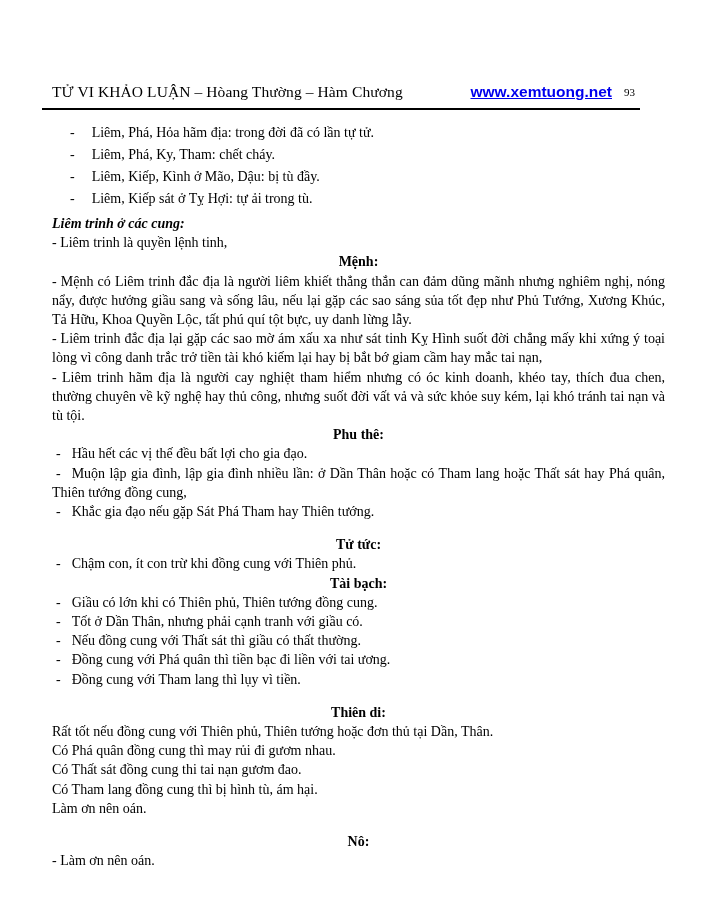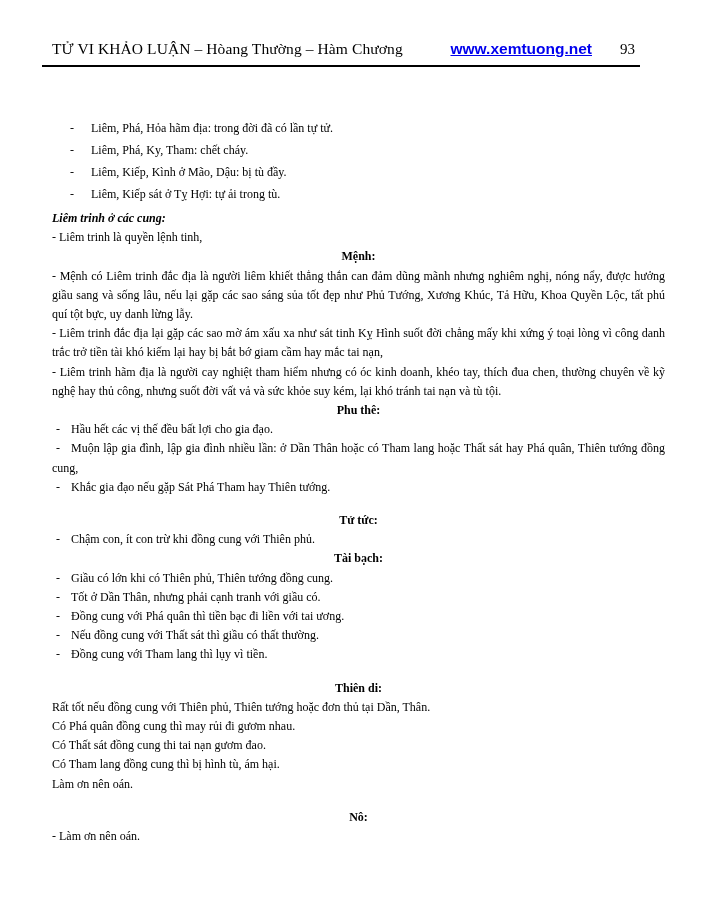--- a/index.html
+++ b/index.html
@@ -12,42 +12,41 @@
     font-family: "Liberation Serif", "DejaVu Serif", serif;
     overflow: hidden;
   }
   .header {
     display: flex;
     align-items: baseline;
     padding: 40px 70px 0 52px;
     white-space: nowrap;
   }
   .header-title { font-size: 15.5px; letter-spacing: 0.1px; }
-  .header-right { margin-left: auto; display: flex; align-items: center; gap: 28px; }
+  .header-right { margin-left: auto; display: flex; align-items: center; gap: 12px; margin-top: 43px; }
   .site-link {
     font-family: "Liberation Sans", "DejaVu Sans", sans-serif;
     font-weight: bold;
     font-size: 15.5px;
     text-decoration: underline;
     cursor: pointer;
   }
-  .page-num { font-size: 15px; }
+  .page-num { font-size: 11px; }
   .rule {
     margin: 7px 0 0 42px;
     width: 598px;
     height: 0;
     border-top: 2px solid #000000;
   }
   .content {
     box-sizing: content-box;
     padding: 12px 40px 0 52px;
     width: 613px;
-    font-size: 12px;
+    font-size: 14px;
     line-height: 19.2px;
-    margin-top: 38px;
   }
   .intro-list .li { line-height: 22px; }
   .dash-wide { margin-left: 18px; margin-right: 17px; }
   .dash-mid  { margin-left: 4px;  margin-right: 11px; }
   .italic-heading { font-style: italic; margin-top: 4px; font-weight: bold; }
   .bold-label { font-weight: bold; text-align: center; }
   .para { text-align: justify; }
   .li-mid { text-align: justify; }
   .sect-gap { margin-top: 14px; }
 </style>
@@ -86,22 +85,22 @@
     <div class="li-mid"><span class="dash-mid">-</span><span>Hầu hết các vị thế đều bất lợi cho gia đạo.</span></div>
     <div class="li-mid"><span class="dash-mid">-</span><span>Muộn lập gia đình, lập gia đình nhiều lần: ở Dần Thân hoặc có Tham lang hoặc Thất sát hay Phá quân, Thiên tướng đồng cung,</span></div>
     <div class="li-mid"><span class="dash-mid">-</span><span>Khắc gia đạo nếu gặp Sát Phá Tham hay Thiên tướng.</span></div>
 
     <div class="bold-label sect-gap">Tử tức:</div>
     <div class="li-mid"><span class="dash-mid">-</span><span>Chậm con, ít con trừ khi đồng cung với Thiên phủ.</span></div>
 
     <div class="bold-label">Tài bạch:</div>
     <div class="li-mid"><span class="dash-mid">-</span><span>Giầu có lớn khi có Thiên phủ, Thiên tướng đồng cung.</span></div>
     <div class="li-mid"><span class="dash-mid">-</span><span>Tốt ở Dần Thân, nhưng phải cạnh tranh với giầu có.</span></div>
+    <div class="li-mid"><span class="dash-mid">-</span><span>Nếu đồng cung với Thất sát thì giầu có thất thường.</span></div>
     <div class="li-mid"><span class="dash-mid">-</span><span>Đồng cung với Phá quân thì tiền bạc đi liền với tai ương.</span></div>
-    <div class="li-mid"><span class="dash-mid">-</span><span>Nếu đồng cung với Thất sát thì giầu có thất thường.</span></div>
     <div class="li-mid"><span class="dash-mid">-</span><span>Đồng cung với Tham lang thì lụy vì tiền.</span></div>
 
     <div class="bold-label sect-gap">Thiên di:</div>
     <div>Rất tốt nếu đồng cung với Thiên phủ, Thiên tướng hoặc đơn thủ tại Dần, Thân.</div>
     <div>Có Phá quân đồng cung thì may rủi đi gươm nhau.</div>
     <div>Có Thất sát đồng cung thi tai nạn gươm đao.</div>
     <div>Có Tham lang đồng cung thì bị hình tù, ám hại.</div>
     <div>Làm ơn nên oán.</div>
 
     <div class="bold-label sect-gap">Nô:</div>

